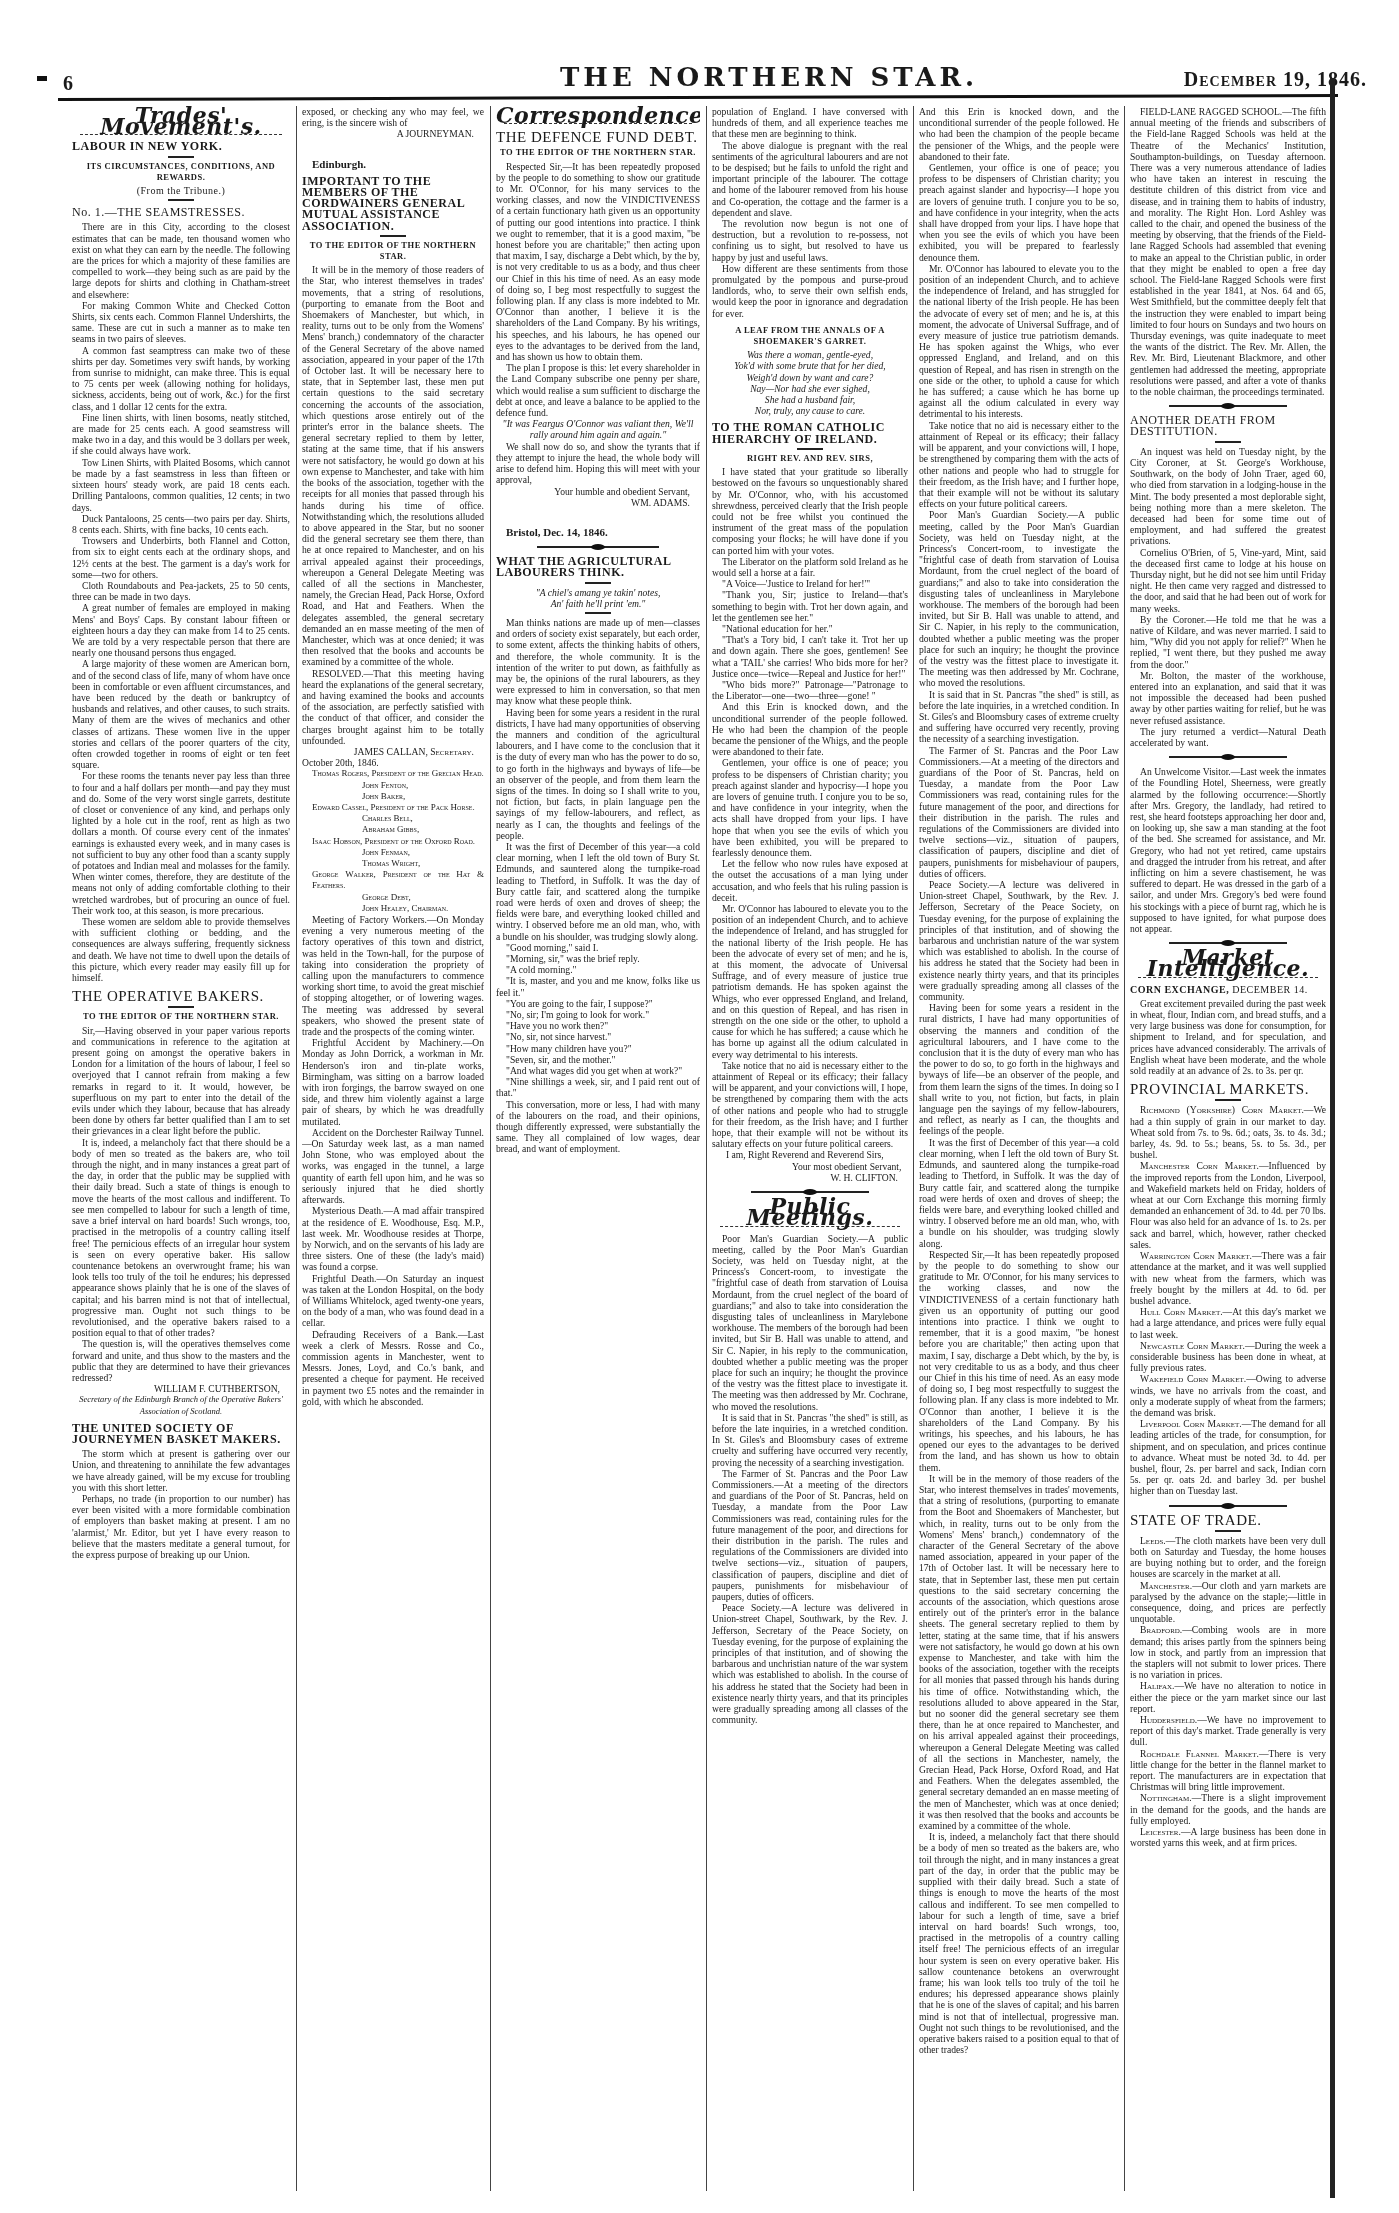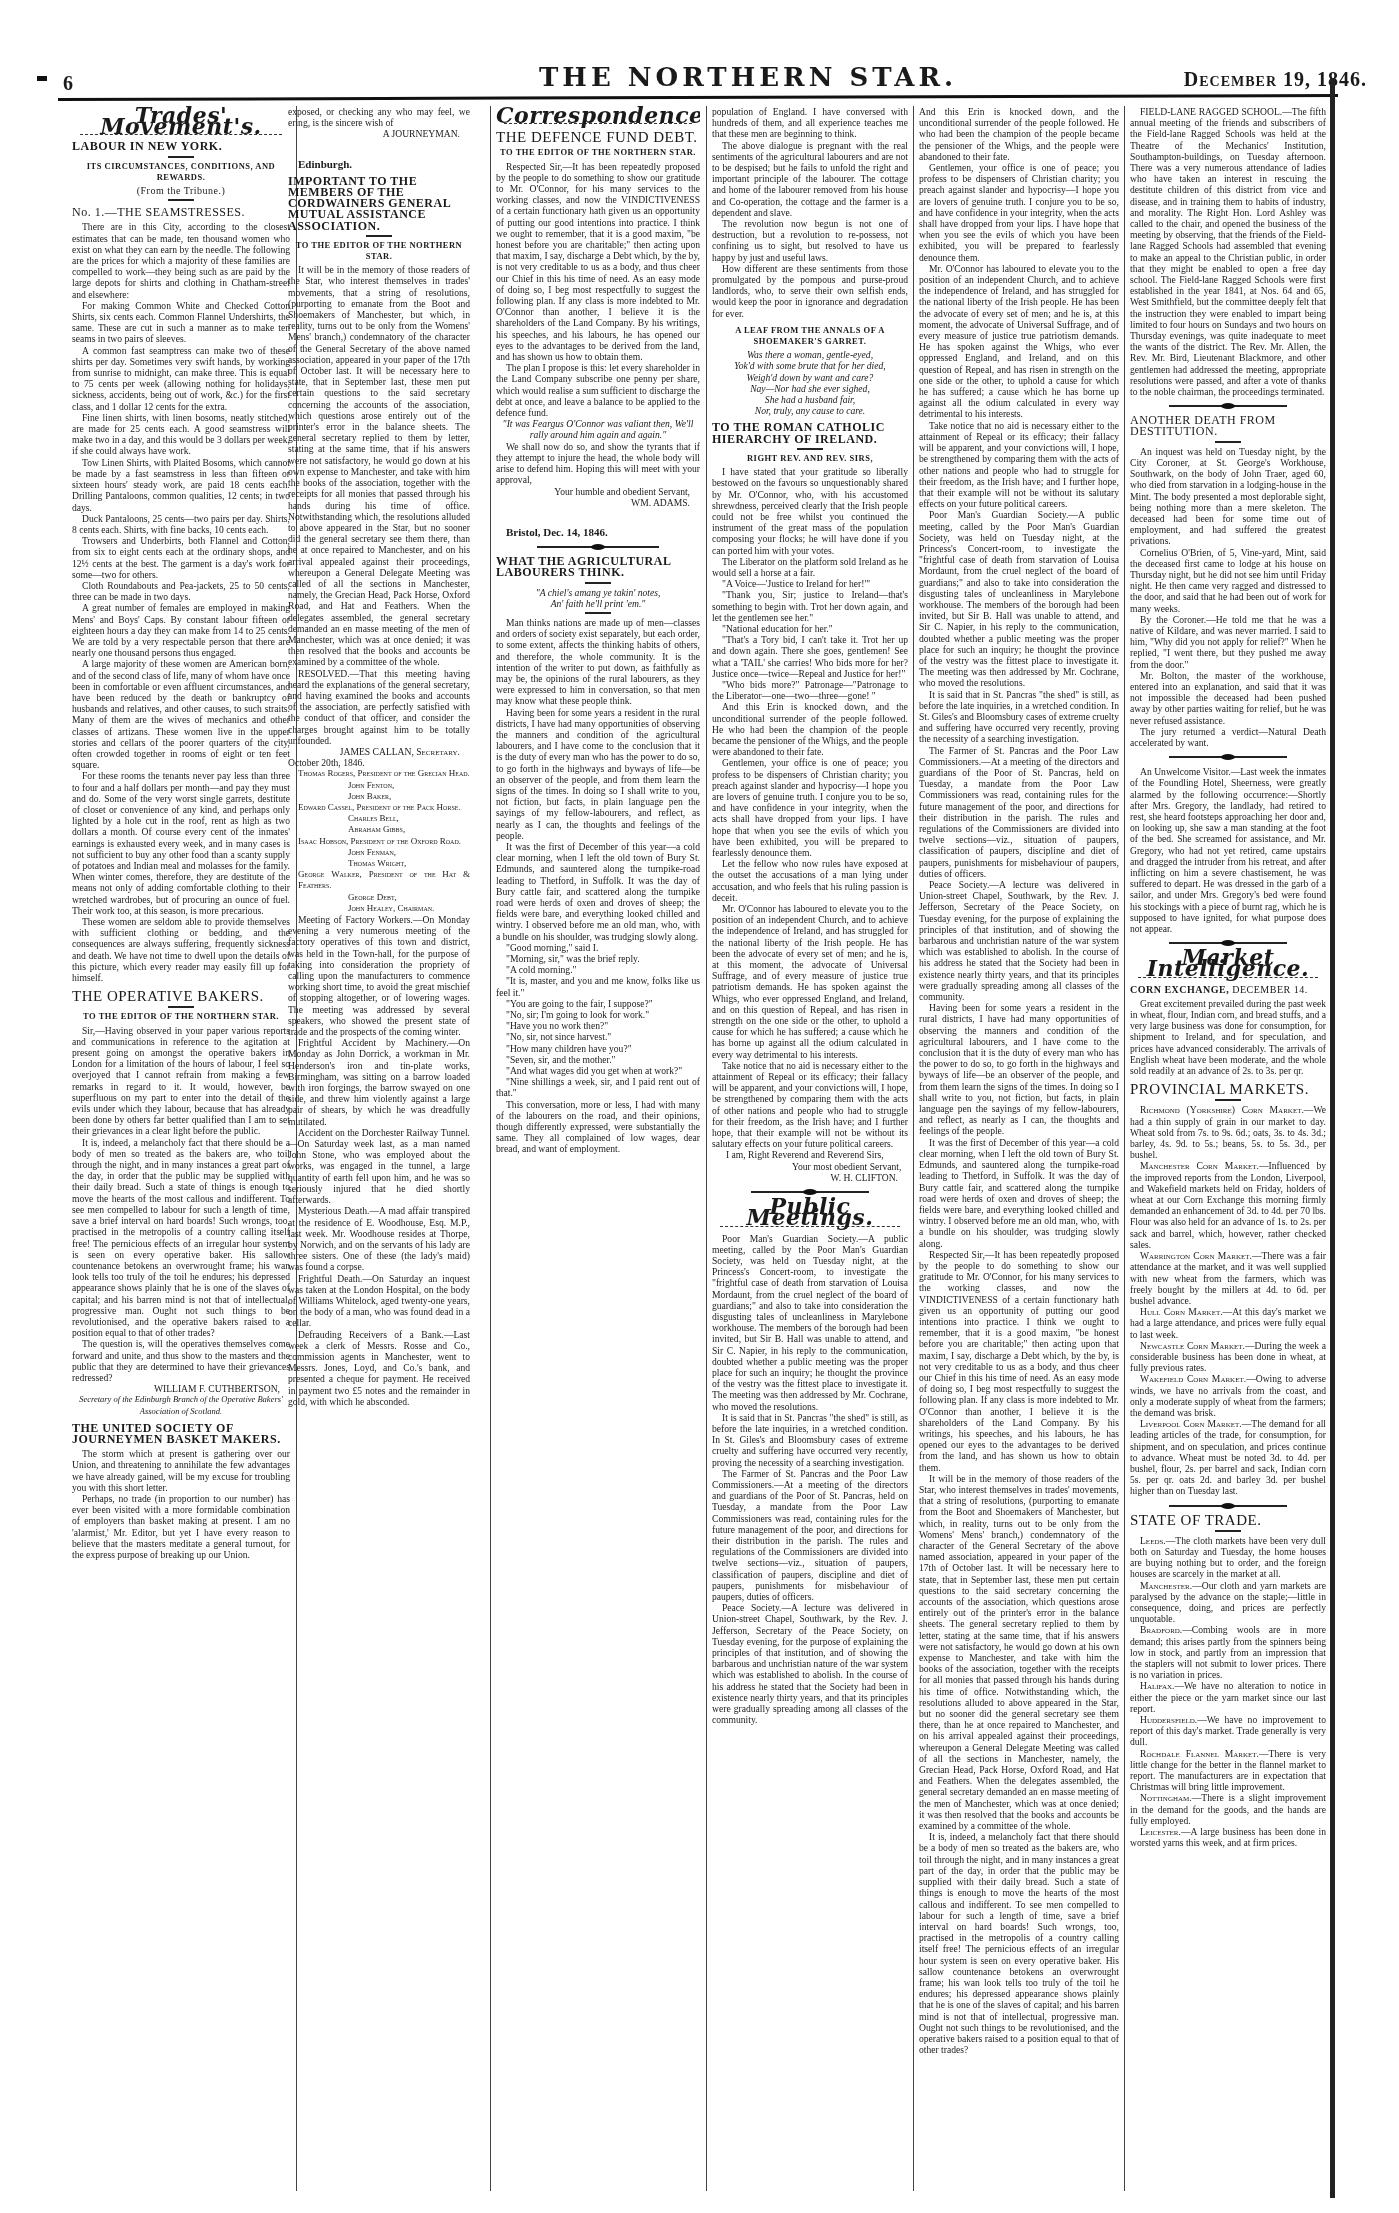--- a/index.html
+++ b/index.html
@@ -6,21 +6,21 @@
   body {
     width: 1399px; height: 2213px; overflow: hidden; position: relative;
     font-family: "Liberation Serif", "DejaVu Serif", serif; color: #1a1a1a;
   }
   .masthead {
     position: absolute; left: 55px; top: 62px; width: 1340px; height: 36px;
   }
   .page-num { position: absolute; left: 8px; top: 10px; font-size: 20px; font-weight: bold; }
   .page-dash { position: absolute; left: -18px; top: 14px; width: 10px; height: 5px; background:#111; }
   .paper-title {
-    position: absolute; left: 484px; top: 0px; font-size: 26px; font-weight: bold;
+    position: absolute; left: 505px; top: 0px; font-size: 26px; font-weight: bold;
     letter-spacing: 4px; font-family: "DejaVu Serif", serif;
   }
   .paper-date {
     position: absolute; right: 28px; top: 6px; font-size: 20px; font-weight: bold;
     font-variant: small-caps; letter-spacing: 1px;
   }
   .rule-top {
     position: absolute; left: 58px; top: 98px; width: 1280px; height: 3px; background: #111;
     transform: rotate(-0.18deg); transform-origin: left;
   }
@@ -93,21 +93,21 @@
   <p>Sir,—Having observed in your paper various reports and communications in reference to the agitation at present going on amongst the operative bakers in London for a limitation of the hours of labour, I feel so overjoyed that I cannot refrain from making a few remarks in regard to it. It would, however, be superfluous on my part to enter into the detail of the evils under which they labour, because that has already been done by others far better qualified than I am to set their grievances in a clear light before the public.</p>
   <p>It is, indeed, a melancholy fact that there should be a body of men so treated as the bakers are, who toil through the night, and in many instances a great part of the day, in order that the public may be supplied with their daily bread. Such a state of things is enough to move the hearts of the most callous and indifferent. To see men compelled to labour for such a length of time, save a brief interval on hard boards! Such wrongs, too, practised in the metropolis of a country calling itself free! The pernicious effects of an irregular hour system is seen on every operative baker. His sallow countenance betokens an overwrought frame; his wan look tells too truly of the toil he endures; his depressed appearance shows plainly that he is one of the slaves of capital; and his barren mind is not that of intellectual, progressive man. Ought not such things to be revolutionised, and the operative bakers raised to a position equal to that of other trades?</p>
   <p>The question is, will the operatives themselves come forward and unite, and thus show to the masters and the public that they are determined to have their grievances redressed?</p>
   <div class="sig">WILLIAM F. CUTHBERTSON,</div>
   <div style="font-size:8.5px;text-align:center;font-style:italic">Secretary of the Edinburgh Branch of the Operative Bakers' Association of Scotland.</div>
   <div class="art-title">THE UNITED SOCIETY OF JOURNEYMEN BASKET MAKERS.</div>
   <p>The storm which at present is gathering over our Union, and threatening to annihilate the few advantages we have already gained, will be my excuse for troubling you with this short letter.</p>
   <p>Perhaps, no trade (in proportion to our number) has ever been visited with a more formidable combination of employers than basket making at present. I am no 'alarmist,' Mr. Editor, but yet I have every reason to believe that the masters meditate a general turnout, for the express purpose of breaking up our Union.</p>
 </div>
 
-<div class="col" style="left:288px; width:182px;">
+<div class="col" style="left:302px; width:182px;">
   <p style="text-indent:0">exposed, or checking any who may feel, we ering, is the sincere wish of</p>
   <div class="sig">A JOURNEYMAN.</div>
   <div class="place">Edinburgh.</div>
   <div class="art-title" style="text-align:left">IMPORTANT TO THE MEMBERS OF THE CORDWAINERS GENERAL MUTUAL ASSISTANCE ASSOCIATION.</div>
   <div class="short-rule"></div>
   <div class="art-sub">TO THE EDITOR OF THE NORTHERN STAR.</div>
   <p>It will be in the memory of those readers of the Star, who interest themselves in trades' movements, that a string of resolutions, (purporting to emanate from the Boot and Shoemakers of Manchester, but which, in reality, turns out to be only from the Womens' Mens' branch,) condemnatory of the character of the General Secretary of the above named association, appeared in your paper of the 17th of October last. It will be necessary here to state, that in September last, these men put certain questions to the said secretary concerning the accounts of the association, which questions arose entirely out of the printer's error in the balance sheets. The general secretary replied to them by letter, stating at the same time, that if his answers were not satisfactory, he would go down at his own expense to Manchester, and take with him the books of the association, together with the receipts for all monies that passed through his hands during his time of office. Notwithstanding which, the resolutions alluded to above appeared in the Star, but no sooner did the general secretary see them there, than he at once repaired to Manchester, and on his arrival appealed against their proceedings, whereupon a General Delegate Meeting was called of all the sections in Manchester, namely, the Grecian Head, Pack Horse, Oxford Road, and Hat and Feathers. When the delegates assembled, the general secretary demanded an en masse meeting of the men of Manchester, which was at once denied; it was then resolved that the books and accounts be examined by a committee of the whole.</p>
   <p>RESOLVED.—That this meeting having heard the explanations of the general secretary, and having examined the books and accounts of the association, are perfectly satisfied with the conduct of that officer, and consider the charges brought against him to be totally unfounded.</p>
   <div class="sig">JAMES CALLAN, Secretary.</div>
   <div style="font-size:9.6px">October 20th, 1846.</div>

